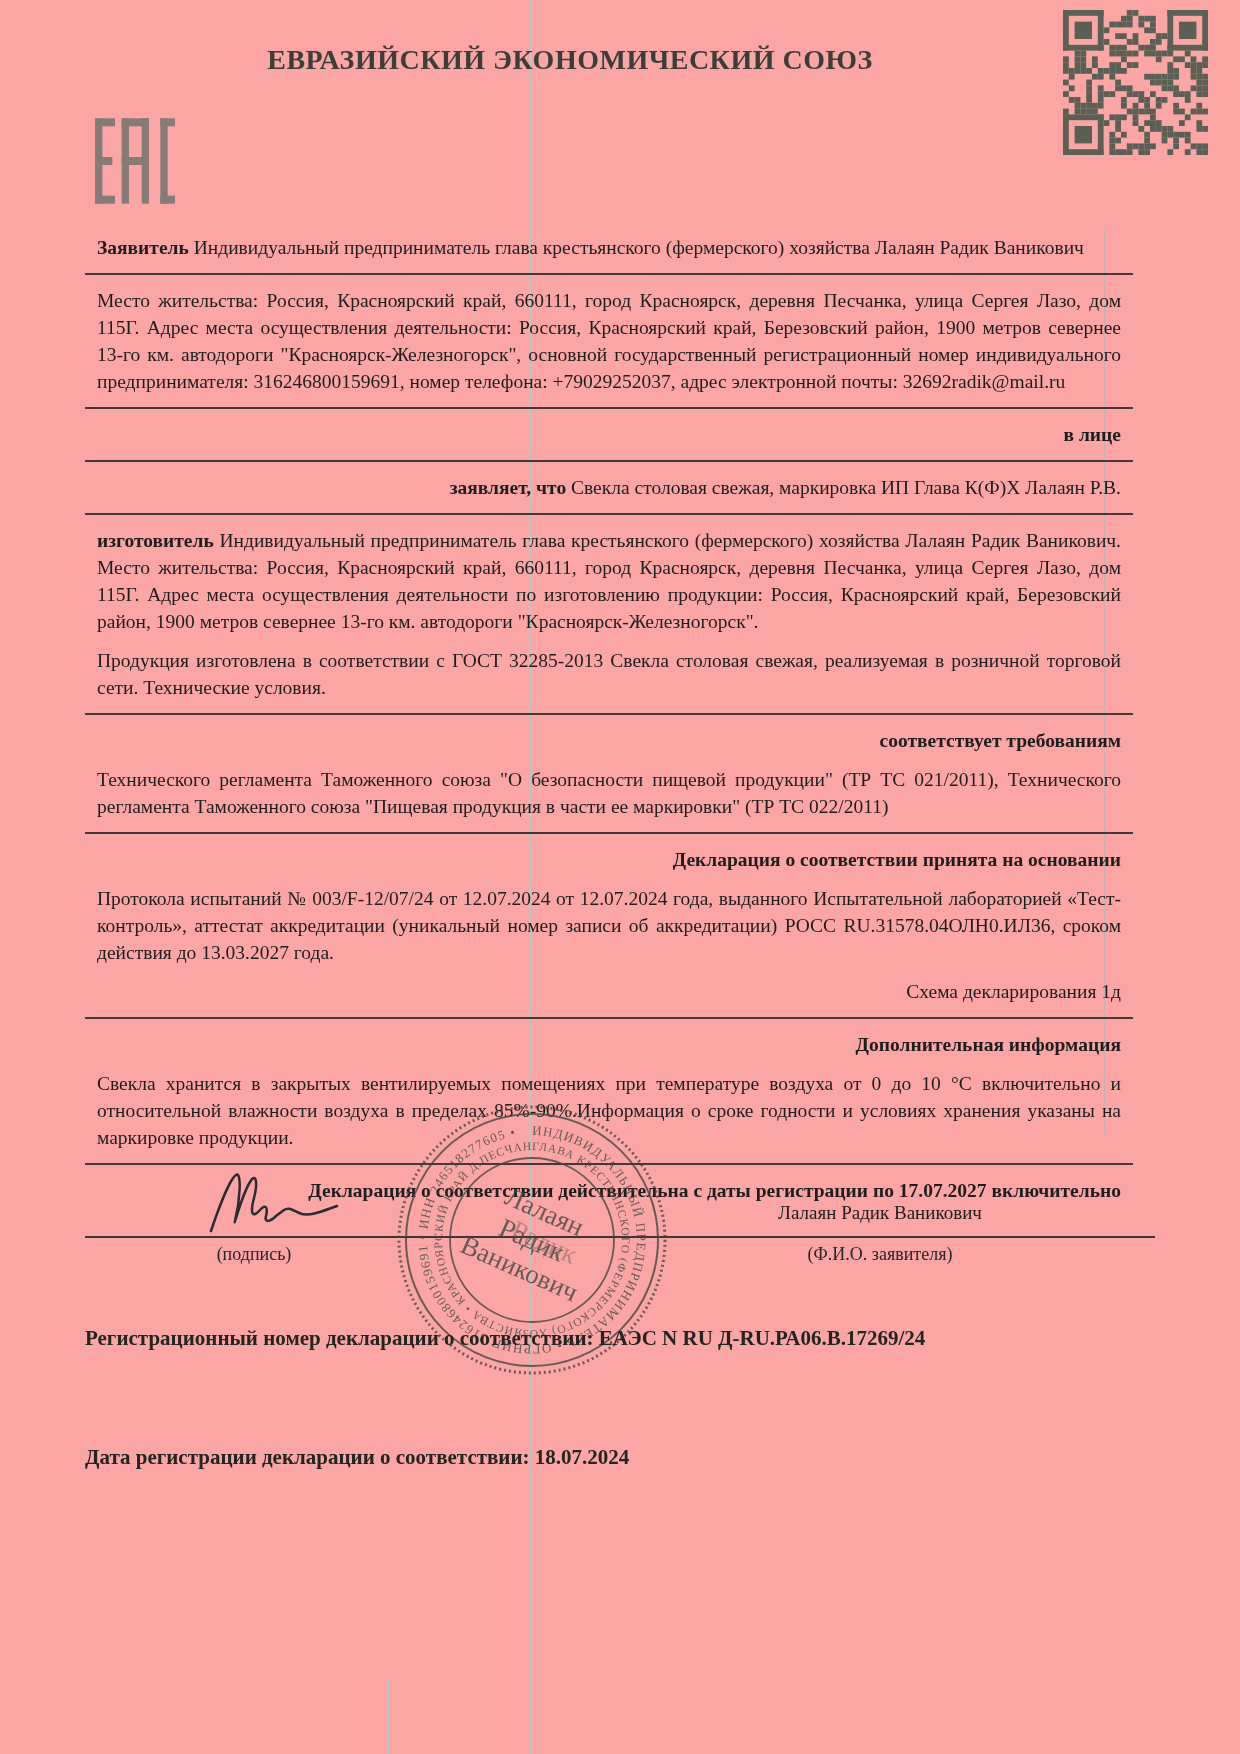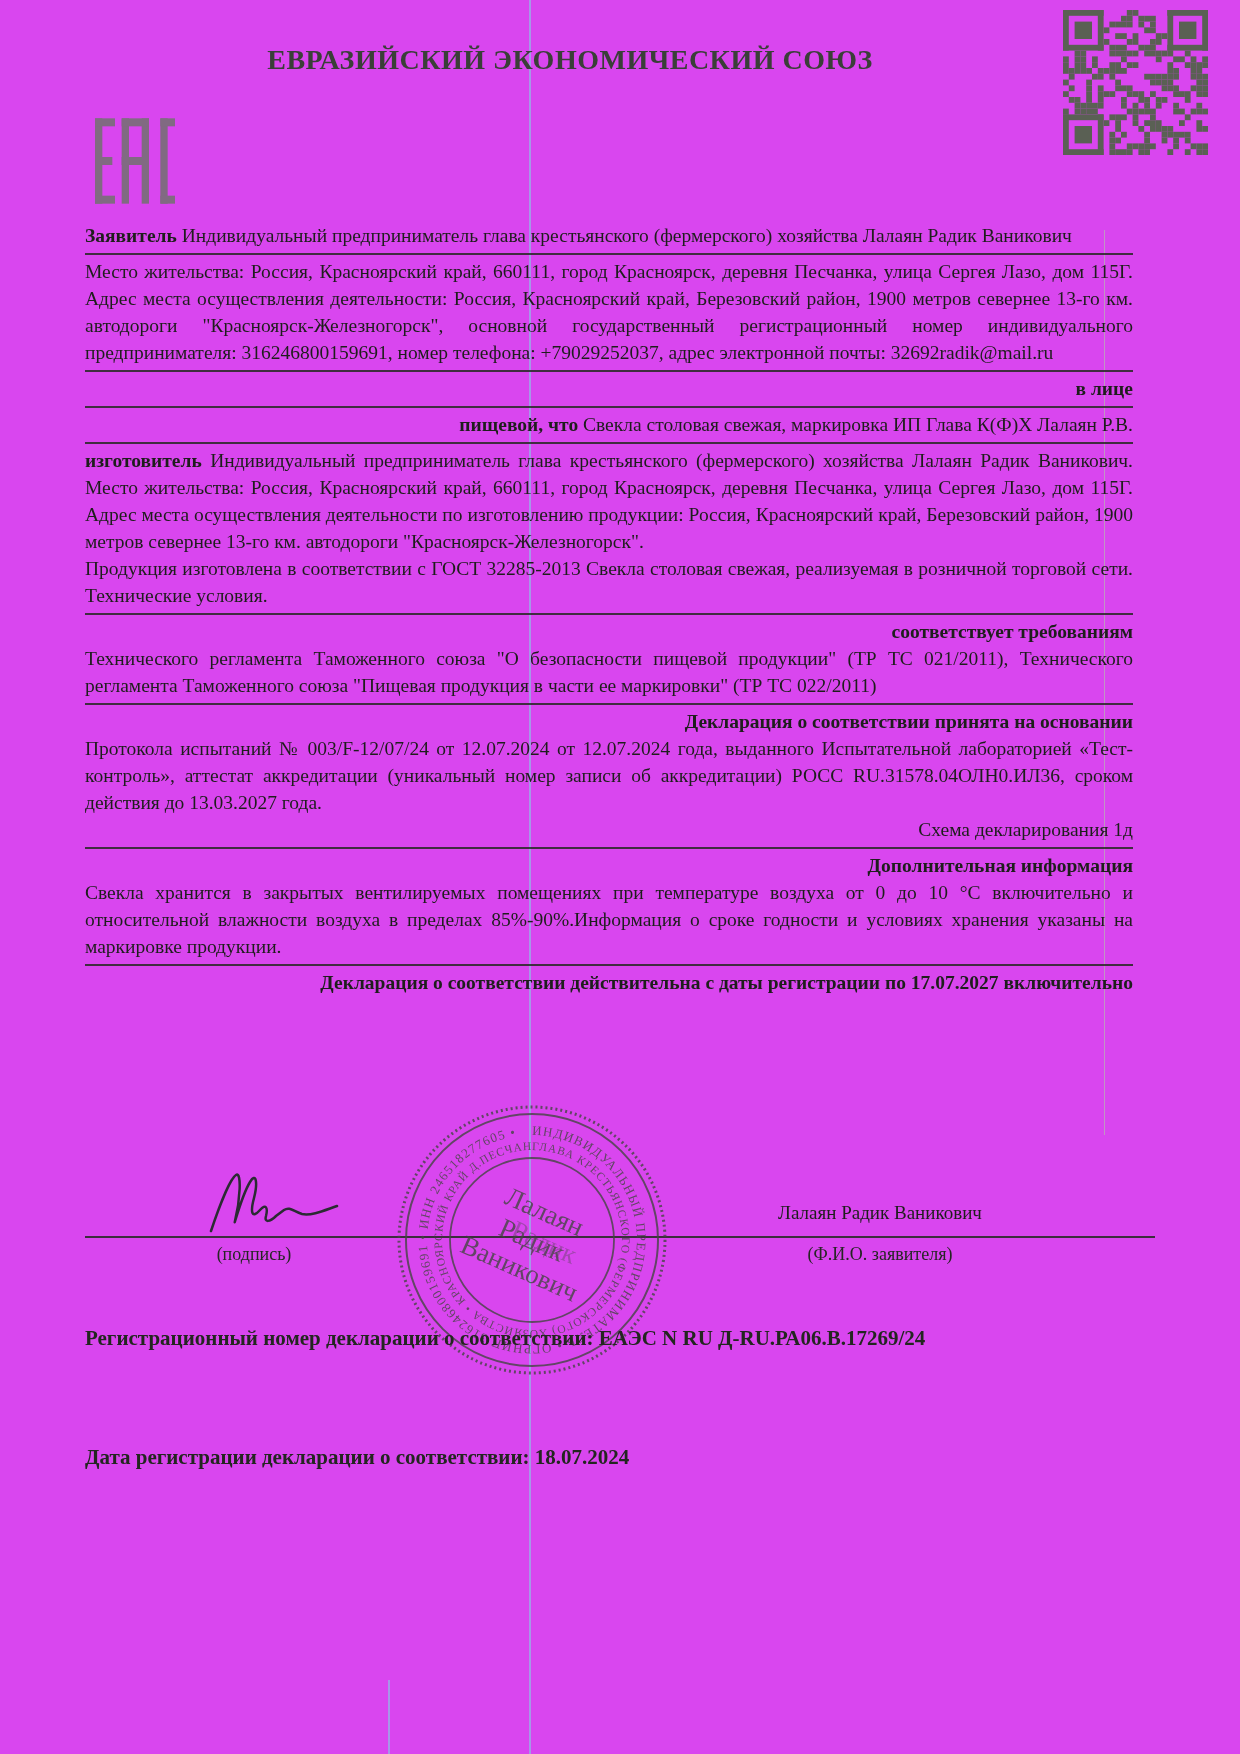--- a/index.html
+++ b/index.html
@@ -1,21 +1,21 @@
 <!DOCTYPE html>
 <html><head>
 <meta charset="utf-8">
 <style>
   html,body{margin:0;padding:0;background:#d9d9d6;}
-  .page{position:relative;width:1240px;height:1754px;margin:0 auto;background:#d946ef;
+  .page{position:relative;width:1240px;height:1754px;margin:0 auto;background:#fca5a5;
         font-family:"Liberation Serif",serif;color:#1e1e1c;overflow:hidden;}
   .title{position:absolute;top:42px;left:150px;width:840px;text-align:center;
          font-weight:bold;font-size:28px;line-height:36px;color:#3a3f38;letter-spacing:.5px;}
   .flow{position:absolute;top:222px;left:85px;width:1048px;font-size:19.5px;line-height:27px;}
-  .flow p{margin:0;text-align:justify;}
+  .flow p{margin:12px;text-align:justify;}
   .flow p.noj{text-align:right;}
   .lbl{font-weight:bold;}
   .bold{font-weight:bold;}
   .rule{height:2px;background:#2a2a28;opacity:.88;margin:4px 0 3px 0;}
   .scan-cyan{position:absolute;width:2px;background:rgba(118,232,226,.5);}
   .col-line{position:absolute;left:1104px;top:230px;width:1px;height:905px;background:#b6b6b0;opacity:.7;}
   .qr{position:absolute;left:1063px;top:10px;}
   .eac{position:absolute;left:95px;top:118px;opacity:.82;}
   .sig-line{position:absolute;left:85px;top:1236px;width:1070px;height:2px;background:#2a2a28;opacity:.9;}
   .sig-svg{position:absolute;left:205px;top:1165px;}
@@ -299,21 +299,21 @@
   <div class="flow">
     <p><span class="lbl">Заявитель</span> <span>Индивидуальный предприниматель глава крестьянского (фермерского) хозяйства Лалаян Радик Ваникович</span></p>
     <div class="rule"></div>
 
     <p>Место жительства: Россия, Красноярский край, 660111, город Красноярск, деревня Песчанка, улица Сергея Лазо, дом 115Г. Адрес места осуществления деятельности: Россия, Красноярский край, Березовский район, 1900 метров севернее 13-го км. автодороги "Красноярск-Железногорск", основной государственный регистрационный номер индивидуального предпринимателя: 316246800159691, номер телефона: +79029252037, адрес электронной почты: 32692radik@mail.ru</p>
     <div class="rule"></div>
 
     <p class="noj"><span class="lbl">в лице</span></p>
     <div class="rule"></div>
 
-    <p class="noj"><span class="lbl">пищевой, что</span> <span>Свекла столовая свежая, маркировка ИП Глава К(Ф)Х Лалаян Р.В.</span></p>
+    <p class="noj"><span class="lbl">заявляет, что</span> <span>Свекла столовая свежая, маркировка ИП Глава К(Ф)Х Лалаян Р.В.</span></p>
     <div class="rule"></div>
 
     <p><span class="lbl">изготовитель</span> <span>Индивидуальный предприниматель глава крестьянского (фермерского) хозяйства Лалаян Радик Ваникович. Место жительства: Россия, Красноярский край, 660111, город Красноярск, деревня Песчанка, улица Сергея Лазо, дом 115Г. Адрес места осуществления деятельности по изготовлению продукции: Россия, Красноярский край, Березовский район, 1900 метров севернее 13-го км. автодороги "Красноярск-Железногорск".</span></p>
 
     <p>Продукция изготовлена в соответствии с ГОСТ 32285-2013 Свекла столовая свежая, реализуемая в розничной торговой сети. Технические условия.</p>
 
     <div class="rule"></div>
 
     <p class="noj lbl">соответствует требованиям</p>
     <p>Технического регламента Таможенного союза "О безопасности пищевой продукции" (ТР ТС 021/2011), Технического регламента Таможенного союза "Пищевая продукция в части ее маркировки" (ТР ТС 022/2011)</p>

